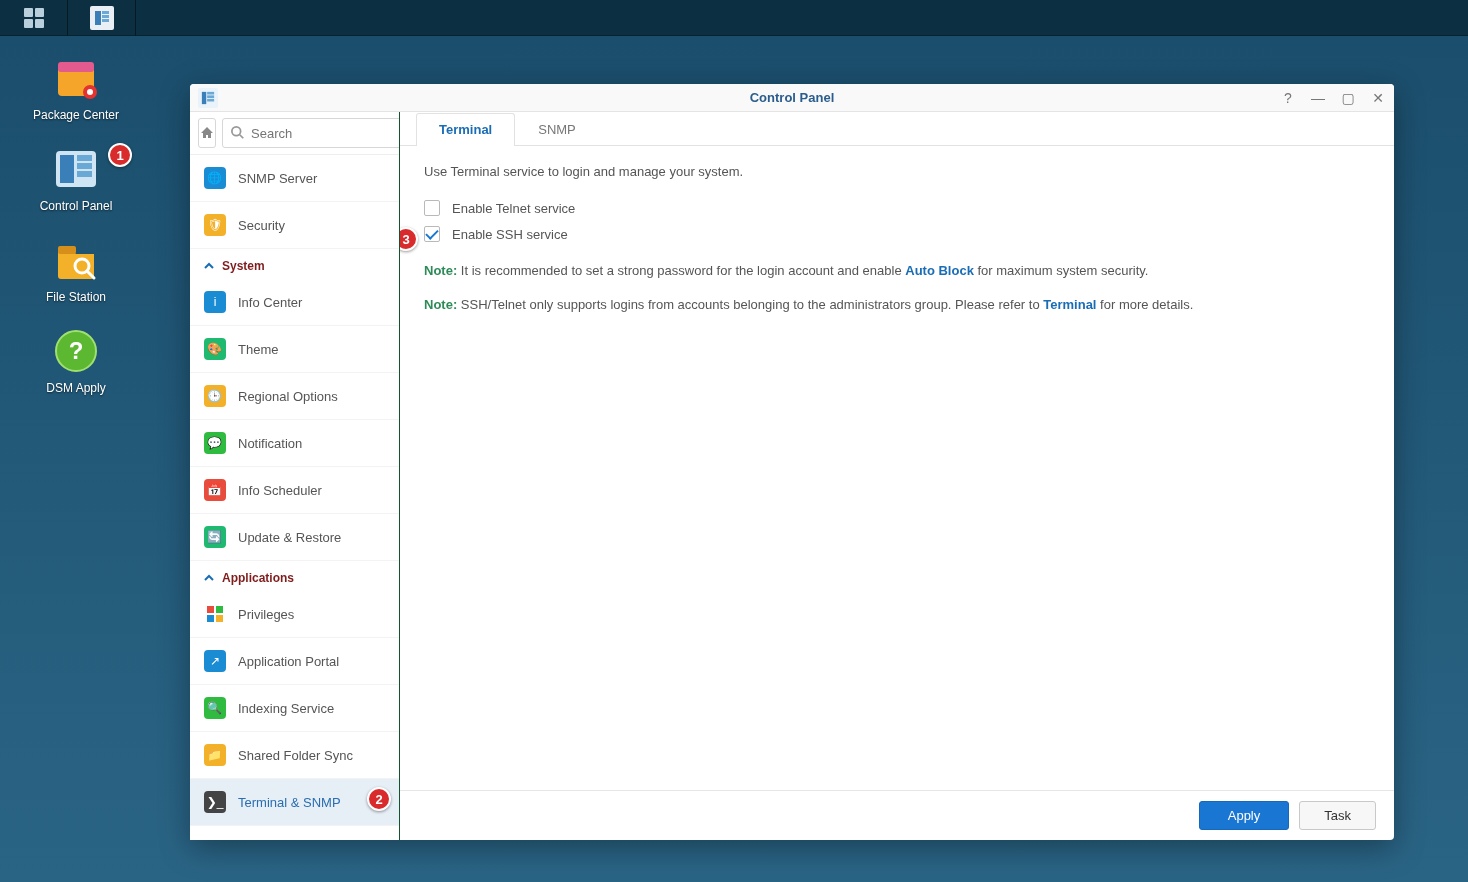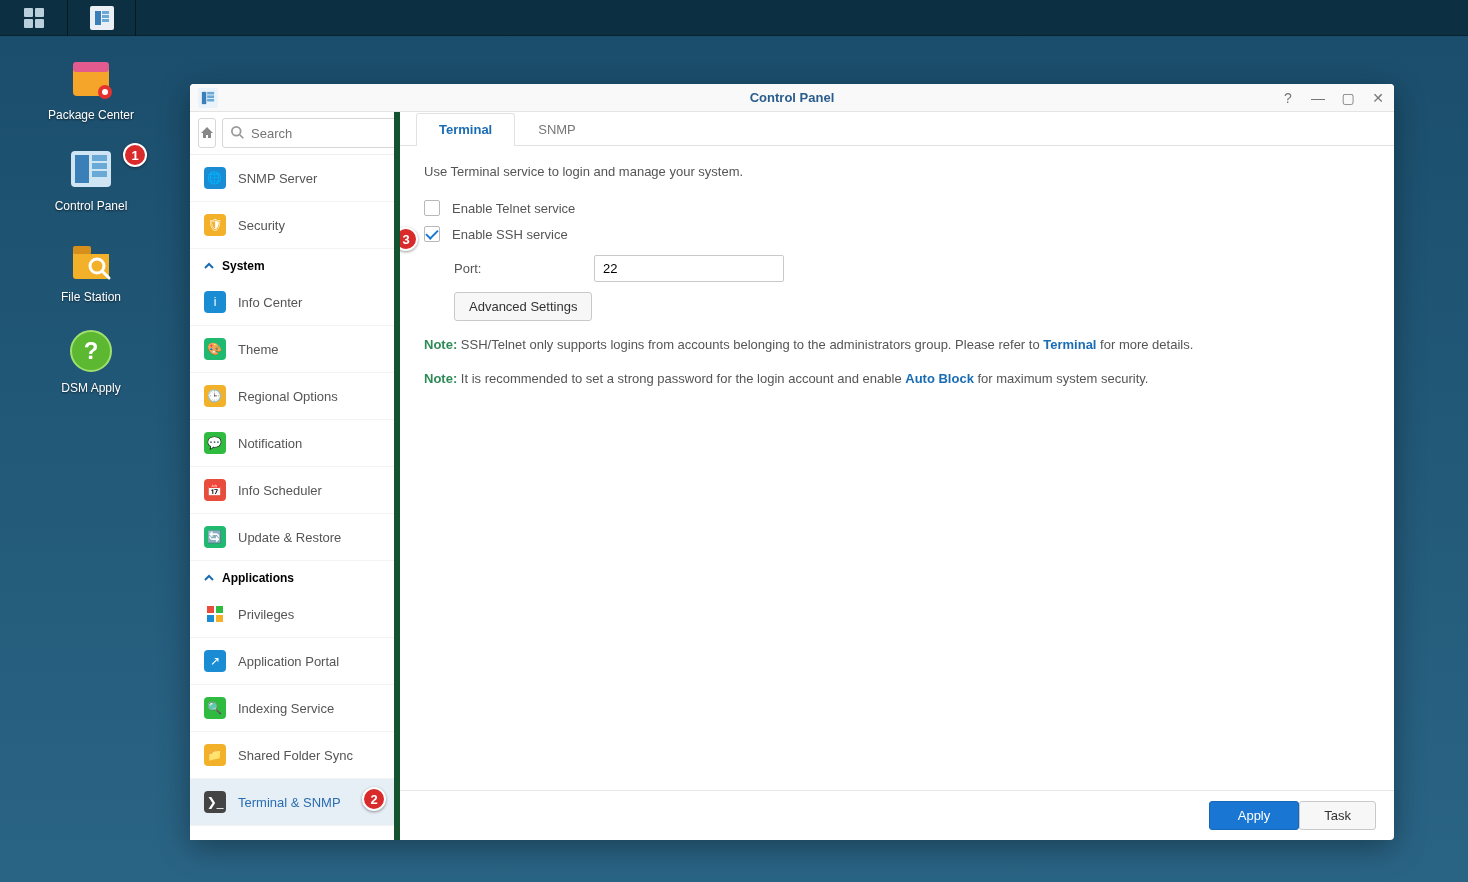--- a/index.html
+++ b/index.html
@@ -42,21 +42,21 @@
 .task-app-icon {
   width: 24px; height: 24px;
   background: #e9eff4;
   border-radius: 2px;
   display:flex; align-items:center; justify-content:center;
 }
 
 
 .desktop {
   position: absolute;
-  left: 41px;
+  left: 26px;
   top: 54px;
   display: flex;
   flex-direction: column;
   gap: 22px;
 }
 .d-icon {
   width: 100px;
   display: flex;
   flex-direction: column;
   align-items: center;
@@ -148,21 +148,21 @@
 
 .window-body {
   flex: 1;
   display: flex;
   overflow: hidden;
 }
 
 
 .sidebar {
   width: 210px;
-  border-right: 6px solid #14532d;
+  border-right: 1px solid #14532d;
   background: #fff;
   display: flex;
   flex-direction: column;
   overflow-y: auto;
 }
 .sb-top {
   display: flex;
   gap: 6px;
   padding: 6px 8px;
   border-bottom: 1px solid #eee;
@@ -186,21 +186,21 @@
 }
 .search-wrap input {
   border: none;
   outline: none;
   flex: 1;
   font-size: 13px;
   color: #555;
 }
 .sb-group-hdr {
   padding: 10px 14px 6px 14px;
-  color: #000000;
+  color: #7f1d1d;
   font-size: 12px;
   font-weight: 700;
   display: flex;
   align-items: center;
   gap: 8px;
   cursor: pointer;
 }
 .sb-item {
   padding: 12px 14px;
   display: flex;
@@ -319,21 +319,21 @@
   line-height: 1.5;
 }
 .note .nlabel { color: #2e8b57; font-weight: 700; }
 .note a { color: #1a6db5; font-weight: 700; text-decoration: none; }
 
 .footer {
   border-top: 1px solid #e6e6e6;
   padding: 10px 18px;
   display: flex;
   justify-content: flex-end;
-  gap: 0;
+  gap: 10px;
   align-items: center;
 }
 .btn-primary {
   background: #1976d2;
   border-color: #1668b8;
   color: #fff;
   padding: 6px 28px;
 }
 .btn-secondary {
   padding: 6px 24px;
@@ -547,34 +547,27 @@
           <div class="chk"></div>
           <span>Enable Telnet service</span>
         </div>
 
         <div class="chk-row" style="position:relative;">
           <div class="chk checked"></div>
           <span>Enable SSH service</span>
           <div class="anno" style="left:-30px; top:6px;">3</div>
         </div>
 
-        <div class="sub-form">
-          <div class="field-row">
-            <label>Port:</label>
-            <input type="text" value="22" style="">
-          </div>
-          <button class="btn"><span>Advanced Settings</span></button>
+
+        <div class="note">
+          <span class="nlabel">Note:</span><span> It is recommended to set a strong password for the login account and enable </span><a href="#">Auto Block</a><span> for maximum system security.</span>
         </div>
-
         <div class="note">
           <span class="nlabel">Note:</span><span> SSH/Telnet only supports logins from accounts belonging to the administrators group. Please refer to </span><a href="#">Terminal</a><span> for more details.</span>
         </div>
-        <div class="note">
-          <span class="nlabel">Note:</span><span> It is recommended to set a strong password for the login account and enable </span><a href="#">Auto Block</a><span> for maximum system security.</span>
-        </div>
       </div>
 
       <div class="footer">
         <button class="btn btn-primary"><span>Apply</span></button>
         <button class="btn btn-secondary"><span>Task</span></button>
       </div>
     </div>
   </div>
 </div>
 

